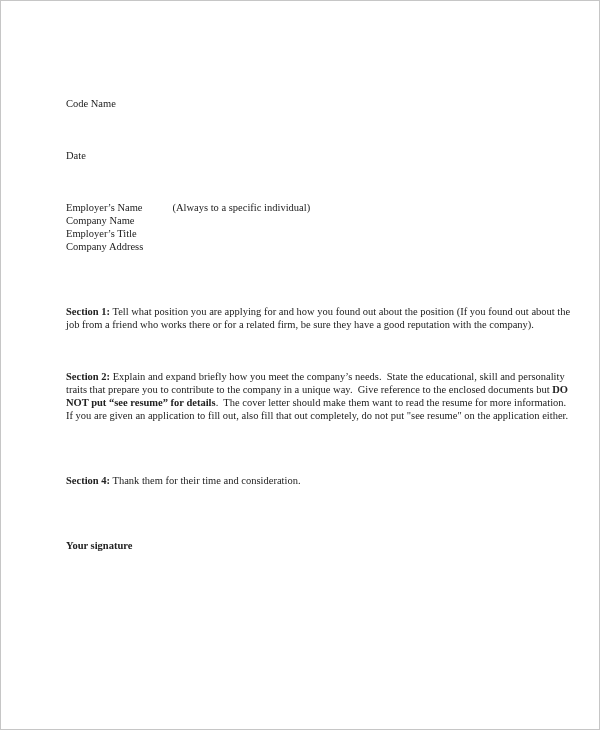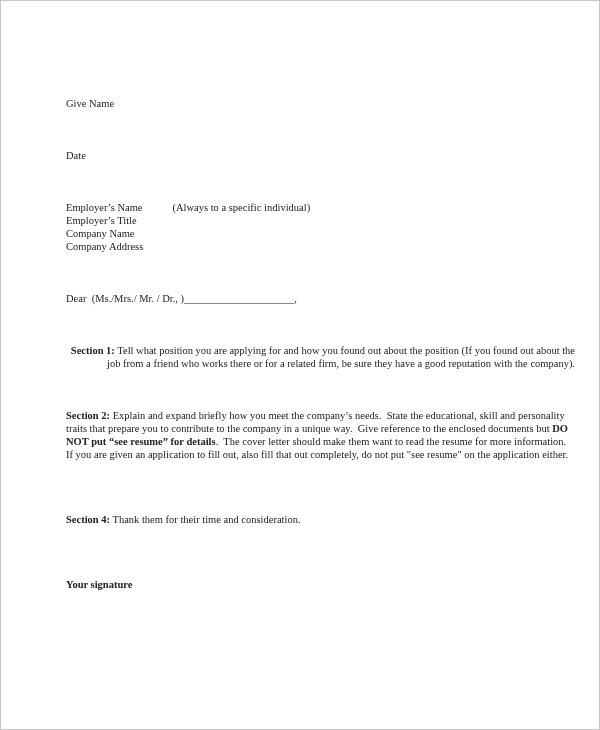--- a/index.html
+++ b/index.html
@@ -31,40 +31,39 @@
   }
   .content p, .content div {
     margin: 0;
     padding: 0;
   }
   .b { font-weight: bold; }
   .note { margin-left: 30px; }
   .date-line       { margin-top: 32px; }
   .recipient-block { margin-top: 15px; }
   .salutation      { margin-top: 21px; }
-  .para-1          { margin-top: 21px; text-align: right; }
+  .para-1          { margin-top: 21px; }
   .para-2          { margin-top: 18px; }
   .para-3          { margin-top: 21px; }
   .para-4          { margin-top: 21px; }
   .valediction     { margin-top: 19px; }
   .signature       { margin-top: 15px; font-weight: bold; }
 </style>
 </head>
 <body>
 
 <div class="page">
   <div class="content">
 
-    <div class="sender-block"><div>Give Name</div></div>
+    <div class="sender-block"><div>Code Name</div></div>
 
     <div class="date-line">Date</div>
 
-    <div class="recipient-block"><div><span>Employer’s Name</span><span class="note">(Always to a specific individual)</span></div><div>Employer’s Title</div><div>Company Name</div><div>Company Address</div></div>
+    <div class="recipient-block"><div><span>Employer’s Name</span><span class="note">(Always to a specific individual)</span></div><div>Company Name</div><div>Employer’s Title</div><div>Company Address</div></div>
 
-    <div class="salutation">Dear  (Ms./Mrs./ Mr. / Dr., )_____________________,</div>
 
     <p class="para-1"><span class="b">Section 1:</span><span> Tell what position you are applying for and how you found out about the position (If you found out about the job from a friend who works there or for a related firm, be sure they have a good reputation with the company).</span></p>
 
     <p class="para-2"><span class="b">Section 2:</span><span> Explain and expand briefly how you meet the company’s needs.  State the educational, skill and personality traits that prepare you to contribute to the company in a unique way.  Give reference to the enclosed documents but </span><span class="b">DO NOT put “see resume” for details</span><span>.  The cover letter should make them want to read the resume for more information.  If you are given an application to fill out, also fill that out completely, do not put "see resume" on the application either.</span></p>
 
 
     <p class="para-4"><span class="b">Section 4:</span><span> Thank them for their time and consideration.</span></p>
 
 
     <div class="signature">Your signature</div>

